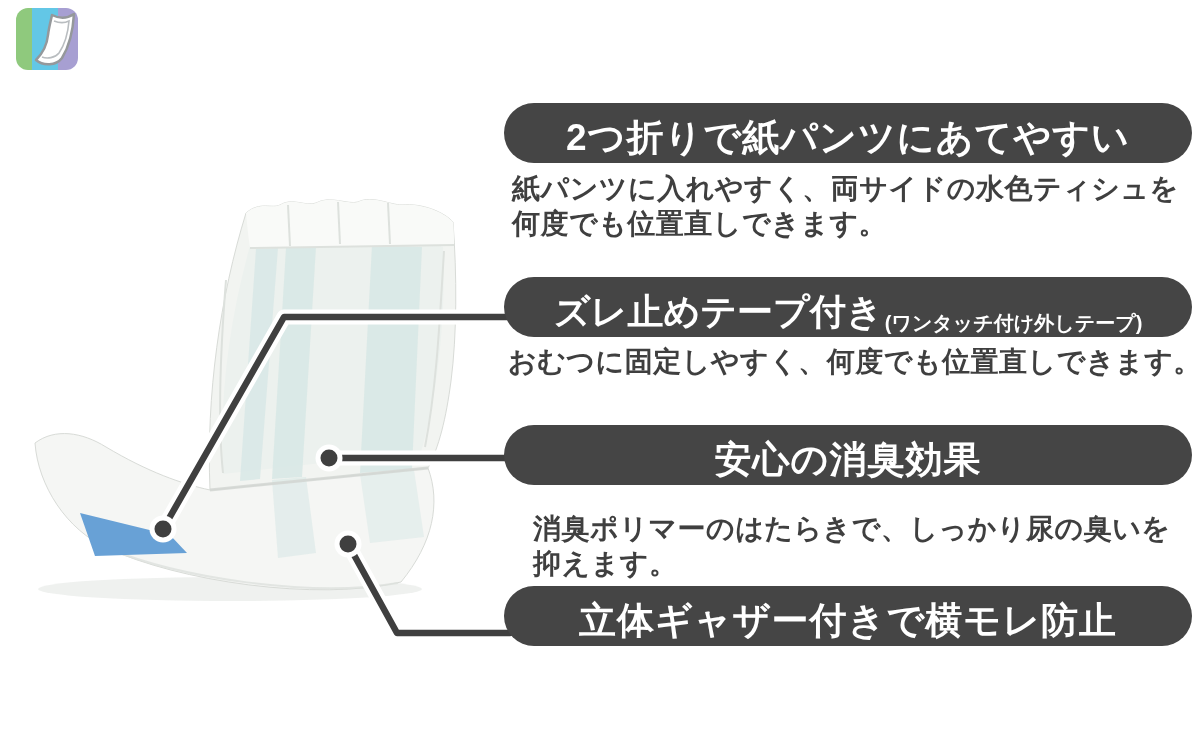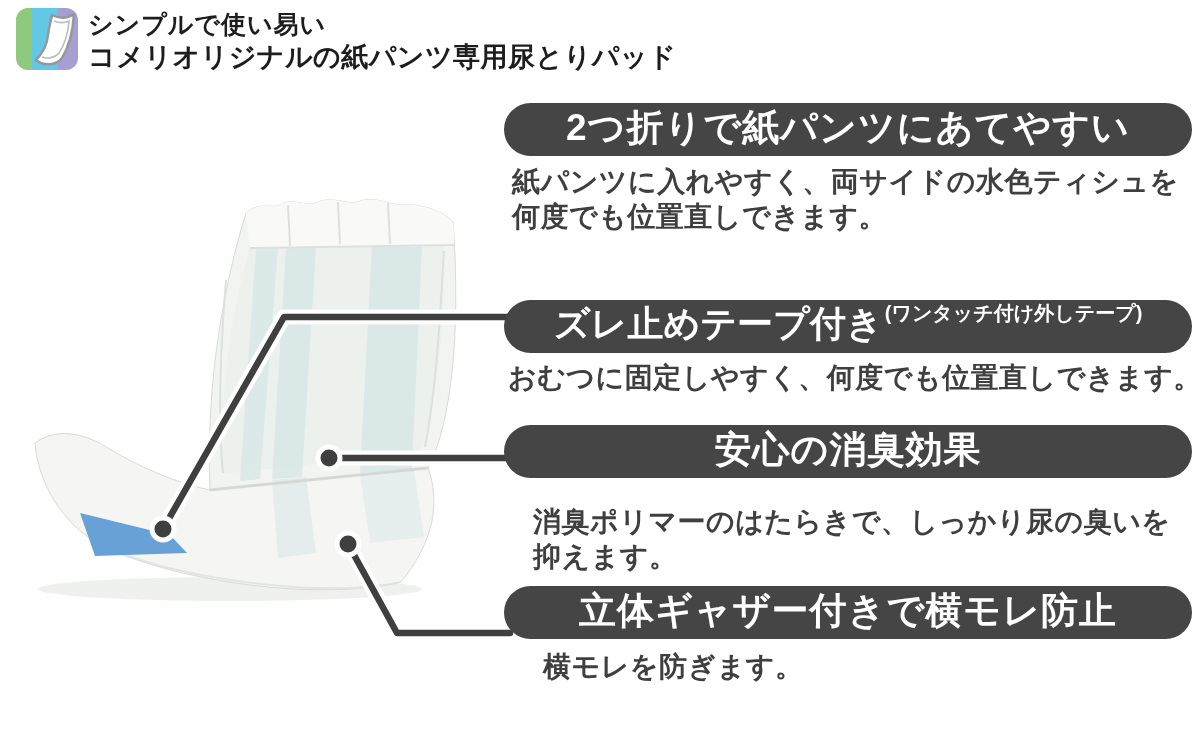--- a/index.html
+++ b/index.html
@@ -18,23 +18,23 @@
   .header-text{position:absolute;left:88px;top:9px;color:var(--heading-text)}
   .header-line1{font-size:25px;font-weight:700;letter-spacing:1px;line-height:30px}
   .header-line2{font-size:27px;font-weight:700;letter-spacing:0.5px;line-height:32px;margin-top:2px}
 
   
   .product-svg{position:absolute;left:10px;top:185px;width:490px;height:420px}
   .connector-svg{position:absolute;left:0;top:0;width:1200px;height:748px;pointer-events:none;z-index:2}
 
   
   .feature{position:absolute;left:504px;width:688px;z-index:3}
-  .f-fold{top:103px}.f-tape{top:300px}.f-deodorant{top:425px}.f-gather{top:586px}
-  .banner{height:53px;border-radius:33px;background:var(--banner-bg);
-          display:flex;align-items:flex-start;justify-content:center;gap:2px}
+  .f-fold{top:103px}.f-tape{top:277px}.f-deodorant{top:425px}.f-gather{top:586px}
+  .banner{height:60px;border-radius:33px;background:var(--banner-bg);
+          display:flex;align-items:flex-end;justify-content:center;gap:2px}
   .banner-title{color:var(--banner-text);font-size:37px;font-weight:700;letter-spacing:1px;white-space:nowrap}
   .f-tape .banner-title{font-size:36px;letter-spacing:0}
   .banner-note{color:var(--banner-text);font-size:20px;font-weight:700;white-space:nowrap;letter-spacing:0}
   .desc{color:var(--desc-text);font-size:28px;font-weight:700;letter-spacing:0.5px;
         line-height:35px;margin:8px 0 0 8px}
   .desc span{display:block;white-space:nowrap}
   .f-tape .desc{margin:7px 0 0 4px}
   .f-deodorant .desc{margin:26px 0 0 29px}
   .f-gather .desc{margin:10px 0 0 39px}
 
@@ -65,24 +65,20 @@
     </defs>
     <g clip-path="url(#iconClip)">
       <rect x="0" y="0" width="16" height="62" fill="var(--icon-green)"></rect>
       <rect x="16" y="0" width="26" height="62" fill="var(--icon-cyan)"></rect>
       <rect x="42" y="0" width="20" height="62" fill="var(--icon-purple)"></rect>
     </g>
     <path d="M 36,7 C 44,11 52,10 58,6 C 57,22 54,37 46,50 C 40,58 27,58 20,52 C 27,45 31,37 32,27 C 33,19 35,12 36,7 Z" fill="#ffffff" stroke="#95989b" stroke-width="2.5" stroke-linejoin="round"></path>
     <path d="M 38,13 C 43,15 49,15 53,13 C 52,25 49,36 43,45 C 39,50 31,51 26,49" fill="none" stroke="#b9bdc0" stroke-width="1.6"></path>
   </svg>
 
-  <div class="header-text">
-    <div class="header-line1">シンプルで使い易い</div>
-    <div class="header-line2">コメリオリジナルの紙パンツ専用尿とりパッド</div>
-  </div>
 
   <svg class="product-svg" viewBox="0 0 490 420" aria-hidden="true">
     <ellipse cx="220" cy="404" rx="192" ry="12" fill="#e2e6e2" opacity="0.55"></ellipse>
 
     <path class="pad-front" d="M 25,258 C 45,243 72,247 96,262 C 138,287 172,299 200,305 L 418,283
          C 431,318 423,358 391,397 C 306,417 168,396 97,363 C 57,345 28,301 25,258 Z"></path>
 
     <path class="pad-white" d="M 236,28 C 250,16 262,24 270,20 C 282,12 296,22 306,18 C 320,10 338,20 348,17
          C 362,10 380,20 392,20 C 412,18 434,27 443,37
          C 447,90 447,150 441,196 C 436,234 429,262 418,283
@@ -166,17 +162,16 @@
       <span>消臭ポリマーのはたらきで、しっかり尿の臭いを</span>
       <span>抑えます。</span>
     </p>
   </section>
 
   <section class="feature f-gather">
     <div class="banner">
       <span class="banner-title">立体ギャザー付きで横モレ防止</span>
     </div>
     <p class="desc">
-      <span>横モレを防ぎます。</span>
     </p>
   </section>
 
 </div>
 
 </body></html>

